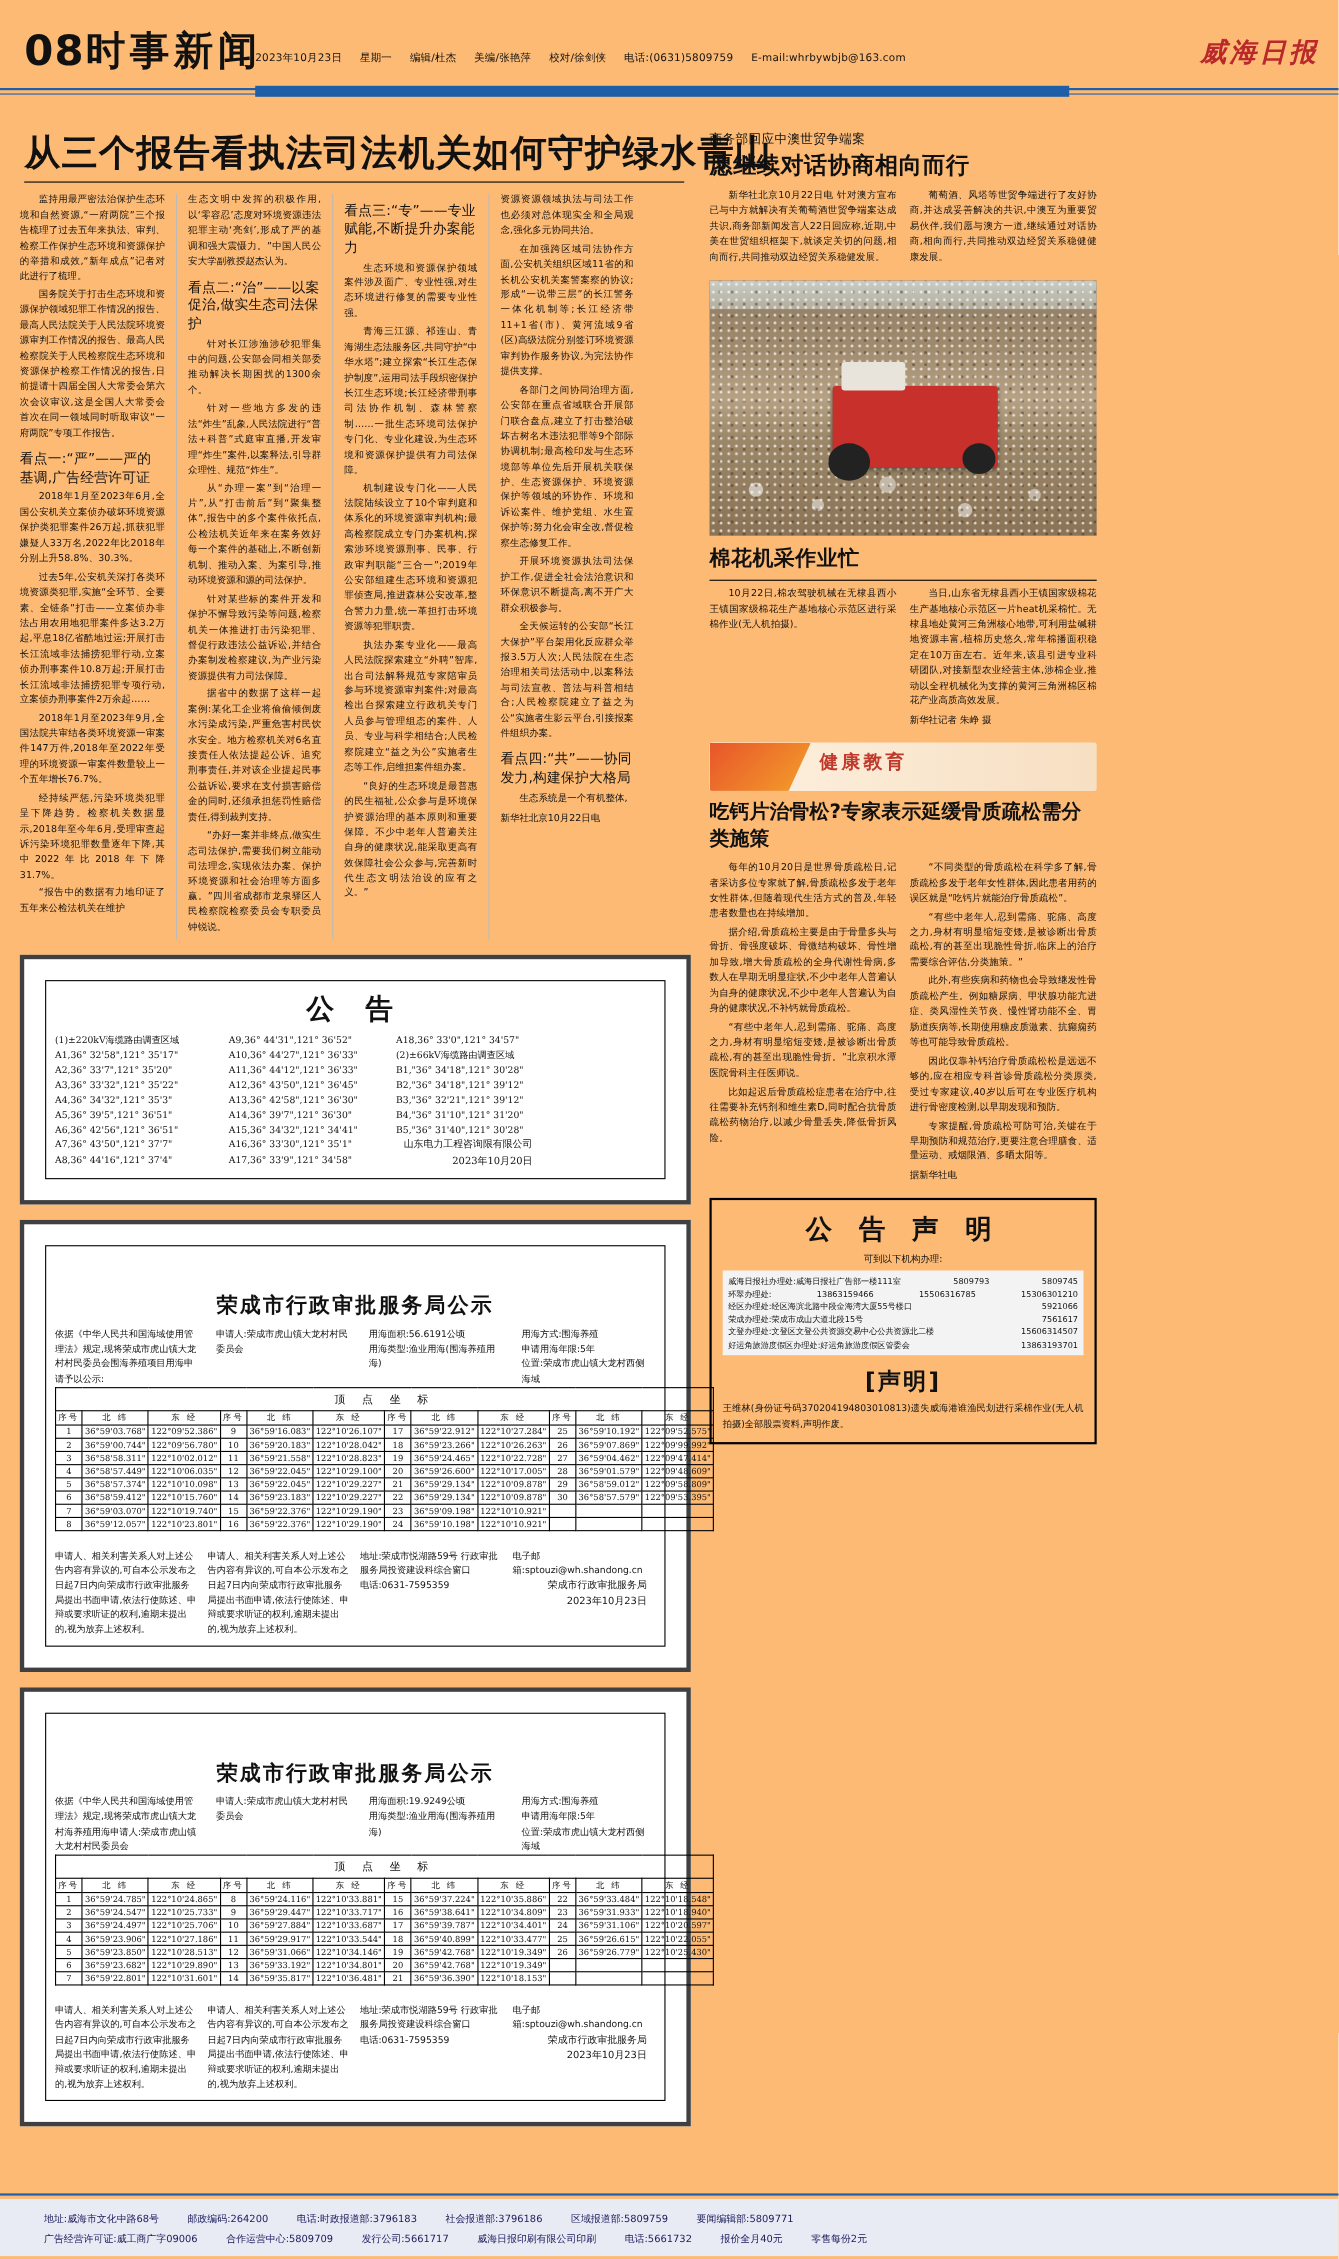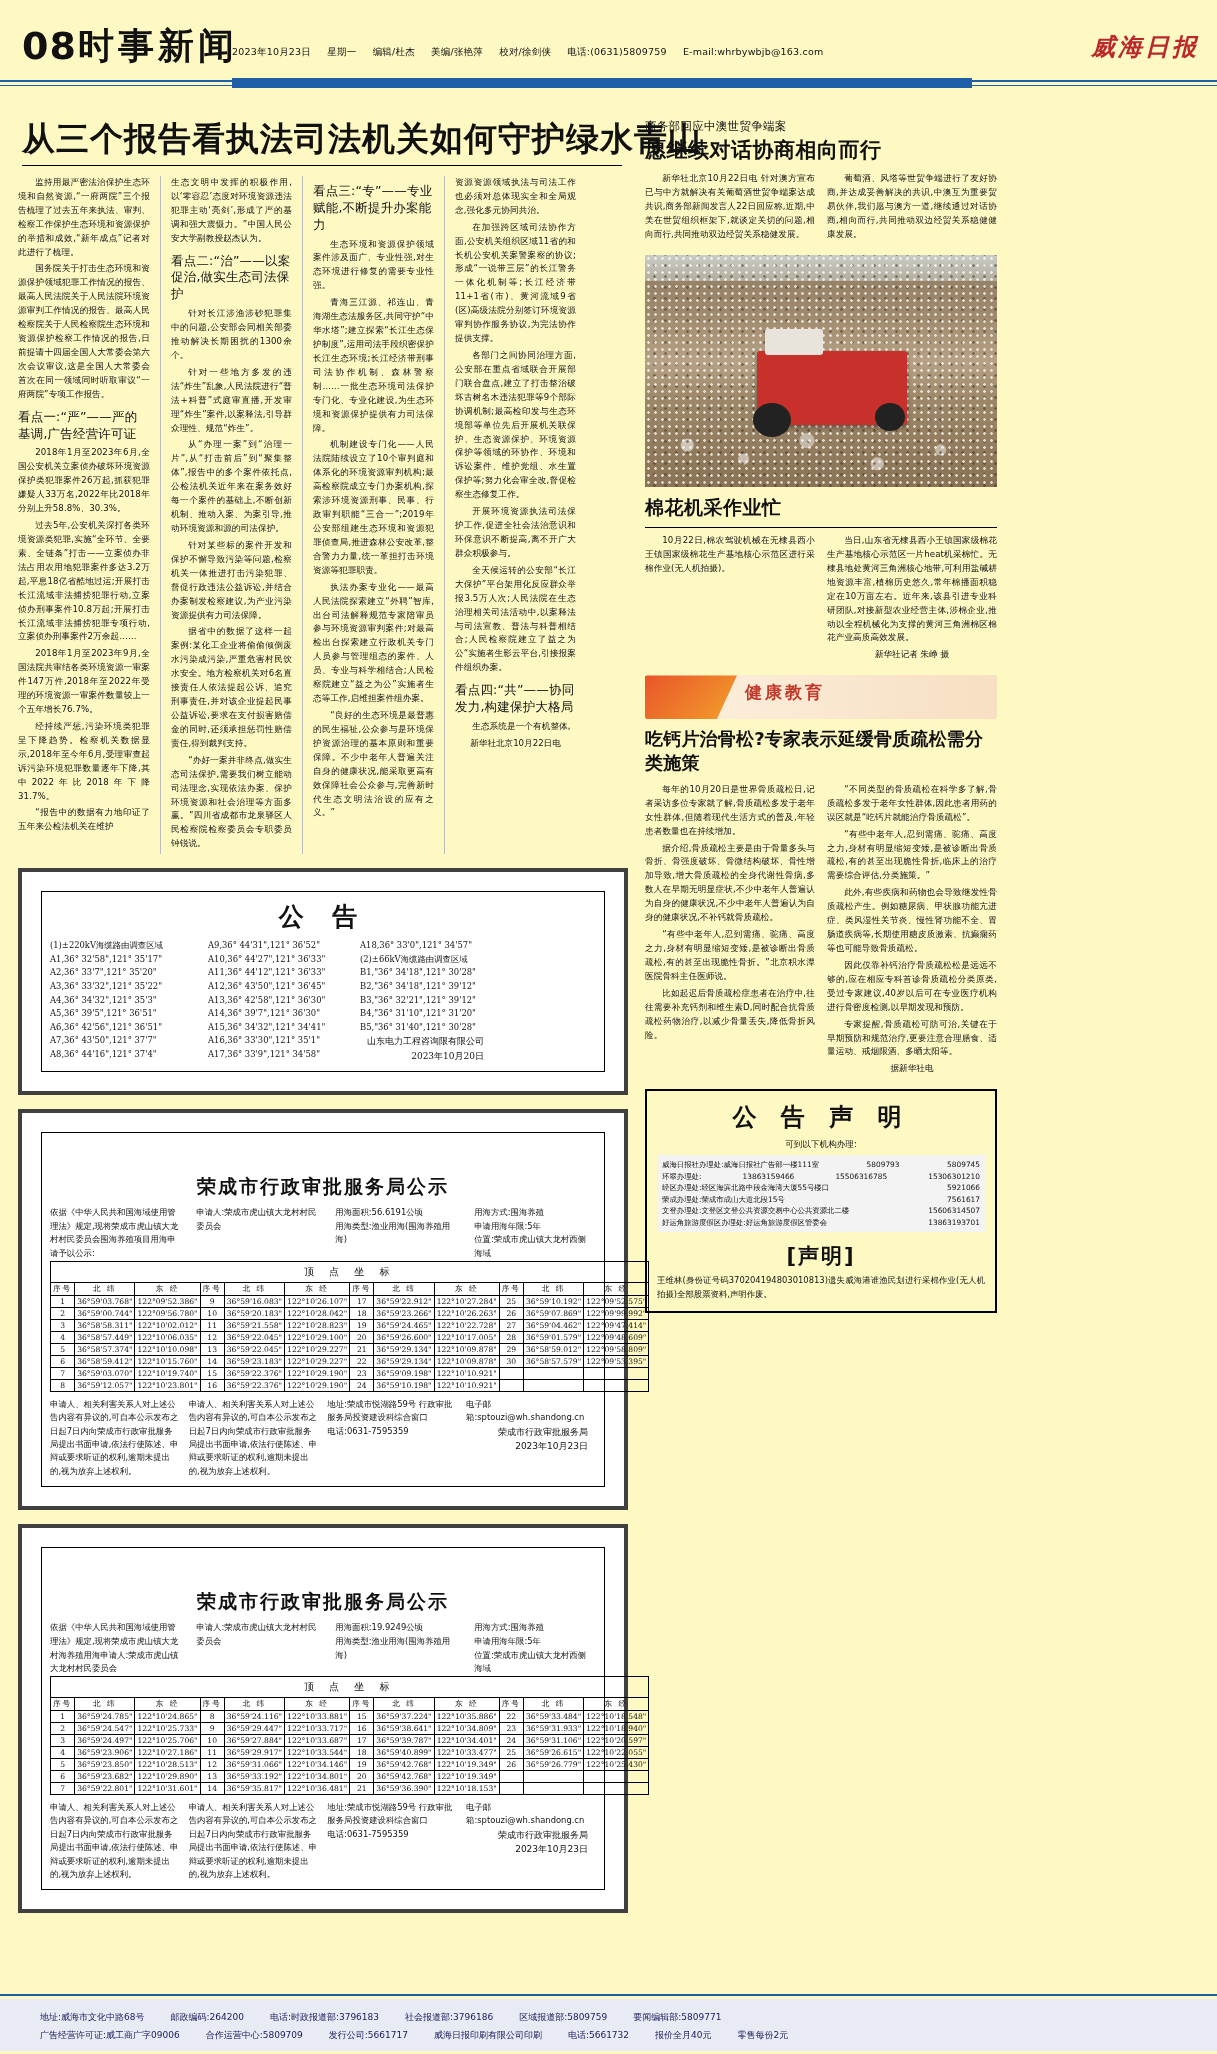--- a/index.html
+++ b/index.html
@@ -1,17 +1,17 @@
 <!DOCTYPE html>
 <html><head>
 <meta charset="utf-8">
 <style>
   html,body{margin:0;padding:0;background:#fff;}
   body{width:1217px;height:2054px;font-family:"DejaVu Sans","Liberation Sans",sans-serif;color:#111;position:relative;overflow:hidden;}
-  .page{width:1217px;height:2054px;position:relative;background:#fef9c3;}
+  .page{width:1217px;height:2054px;position:relative;background:#fdba74;}
 
   
   .masthead{position:absolute;left:0;top:22px;width:1217px;height:60px;}
   .folio{position:absolute;left:22px;top:2px;font-size:38px;font-weight:bold;letter-spacing:1px;font-family:"DejaVu Sans",sans-serif;}
   .section-name{position:absolute;left:78px;top:0px;font-size:36px;font-weight:bold;letter-spacing:4px;}
   .mast-info{position:absolute;left:232px;top:24px;font-size:9.5px;color:#111;white-space:nowrap;letter-spacing:.2px;}
   .mast-info span{margin-right:13px;}
   .mast-logo{position:absolute;right:18px;top:8px;width:136px;height:34px;color:#b9282b;font-size:24px;font-weight:bold;font-style:italic;letter-spacing:3px;text-align:right;line-height:34px;}
   .mast-bar{position:absolute;left:232px;top:56px;width:740px;height:10px;background:#1f5fa8;}
   .mast-rule{position:absolute;left:0;top:80px;width:1217px;height:2px;background:#1f5fa8;}
@@ -26,21 +26,21 @@
   .headline{font-size:33px;font-weight:bold;letter-spacing:1px;line-height:1.18;margin:28px 0 6px 4px;white-space:nowrap;}
   .hl-rule{width:600px;height:1px;background:#000;margin:4px 0 10px 4px;}
 
   
   .cols4{display:flex;gap:0;margin-top:10px;}
   .col{width:142px;padding-right:10px;box-sizing:border-box;position:relative;}
   .col + .col{border-left:1px solid #bbb;padding-left:10px;}
   .ptxt{font-size:8.6px;line-height:1.62;text-align:justify;text-justify:inter-ideograph;margin:0 0 3px 0;text-indent:2em;letter-spacing:.1px;}
   .ptxt.noind{text-indent:0;}
   .subhead{font-size:12.5px;font-weight:normal;line-height:1.35;margin:7px 0 4px 0;letter-spacing:.2px;}
-  .sig{font-size:8.6px;text-align:center;margin-top:4px;}
+  .sig{font-size:8.6px;text-align:left;margin-top:4px;}
 
   
   .kicker{font-size:11.5px;line-height:1.4;margin:26px 0 3px 0;letter-spacing:.3px;}
   .rheadline{font-size:21px;font-weight:bold;letter-spacing:.5px;line-height:1.3;margin:0 0 8px 0;}
   .r2col{display:flex;gap:12px;}
   .r2col .rc{width:170px;}
 
   
   .photo{width:352px;height:232px;margin:10px 0 8px 0;position:relative;overflow:hidden;border:0;
     background:
@@ -82,21 +82,21 @@
   .notice-cols .nc + .nc{padding-left:8px;}
   .mono{font-family:"DejaVu Serif","Liberation Serif",serif;}
 
   
   table.coord{border-collapse:collapse;width:100%;font-size:7.6px;font-family:"DejaVu Serif","Liberation Serif",serif;}
   table.coord th,table.coord td{border:1px solid #000;padding:1px 2px;text-align:center;white-space:nowrap;}
   table.coord th{font-weight:normal;letter-spacing:2px;}
   table.coord .caphdr{font-size:10px;letter-spacing:6px;padding:3px 0;}
   table.coord td.idx{width:20px;}
 
-  .tail-cols{display:flex;margin-top:6px;}
+  .tail-cols{display:flex;margin-top:16px;}
   .tail-cols .tc{font-size:8.4px;line-height:1.6;padding-right:8px;}
   .right-sign{text-align:right;font-size:9px;line-height:1.6;}
 
   
   .decl-box{border:2px solid #000;margin-top:14px;padding:8px 10px 10px 10px;box-sizing:border-box;width:352px;}
   .decl-title{text-align:center;font-size:24px;font-weight:bold;letter-spacing:8px;margin:2px 0 6px 0;}
   .decl-sub{text-align:center;font-size:8.6px;margin-bottom:4px;}
   .decl-rows{font-size:7.4px;line-height:1.55;background:#f3f3f3;padding:4px 5px;}
   .decl-rows .r{display:flex;justify-content:space-between;gap:6px;}
   .decl-rows .r span:first-child{white-space:nowrap;}

